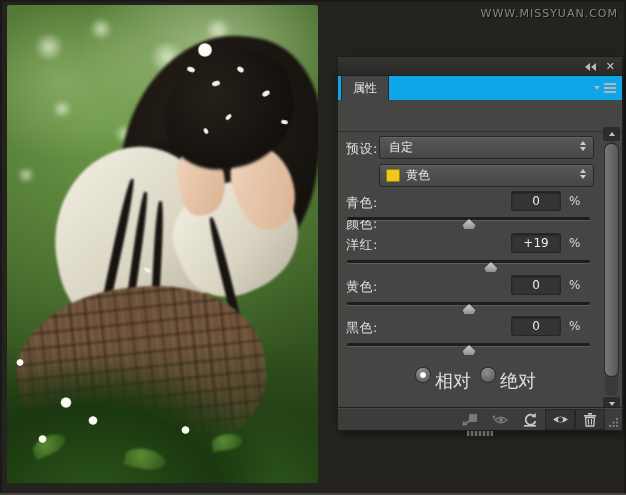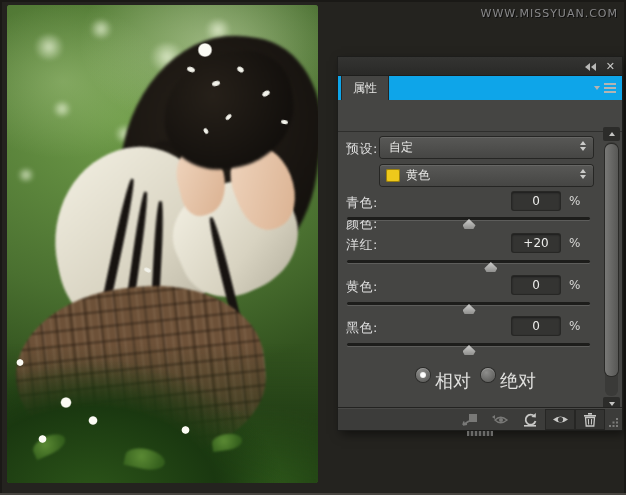--- a/index.html
+++ b/index.html
@@ -217,21 +217,21 @@
       </div>
 
       <span class="lab" style="left:8px;top:62px;">青色:</span>
       <div class="valbox" style="top:60px;">0</div>
       <span class="unit" style="top:62px;">%</span>
       <div class="track" style="top:85px;">
           <div class="thumb" style="left: 50%;"></div>
         </div>
 
       <span class="lab" style="left:8px;top:104px;">洋红:</span>
-      <div class="valbox" style="top:102px;">+20</div>
+      <div class="valbox" style="top:102px;">+19</div>
       <span class="unit" style="top:104px;">%</span>
       <div class="track" style="top:128px;">
           <div class="thumb" style="left: 59%;"></div>
         </div>
 
       <span class="lab" style="left:8px;top:146px;">黄色:</span>
       <div class="valbox" style="top:144px;">0</div>
       <span class="unit" style="top:146px;">%</span>
       <div class="track" style="top:170px;">
           <div class="thumb" style="left: 50%;"></div>

